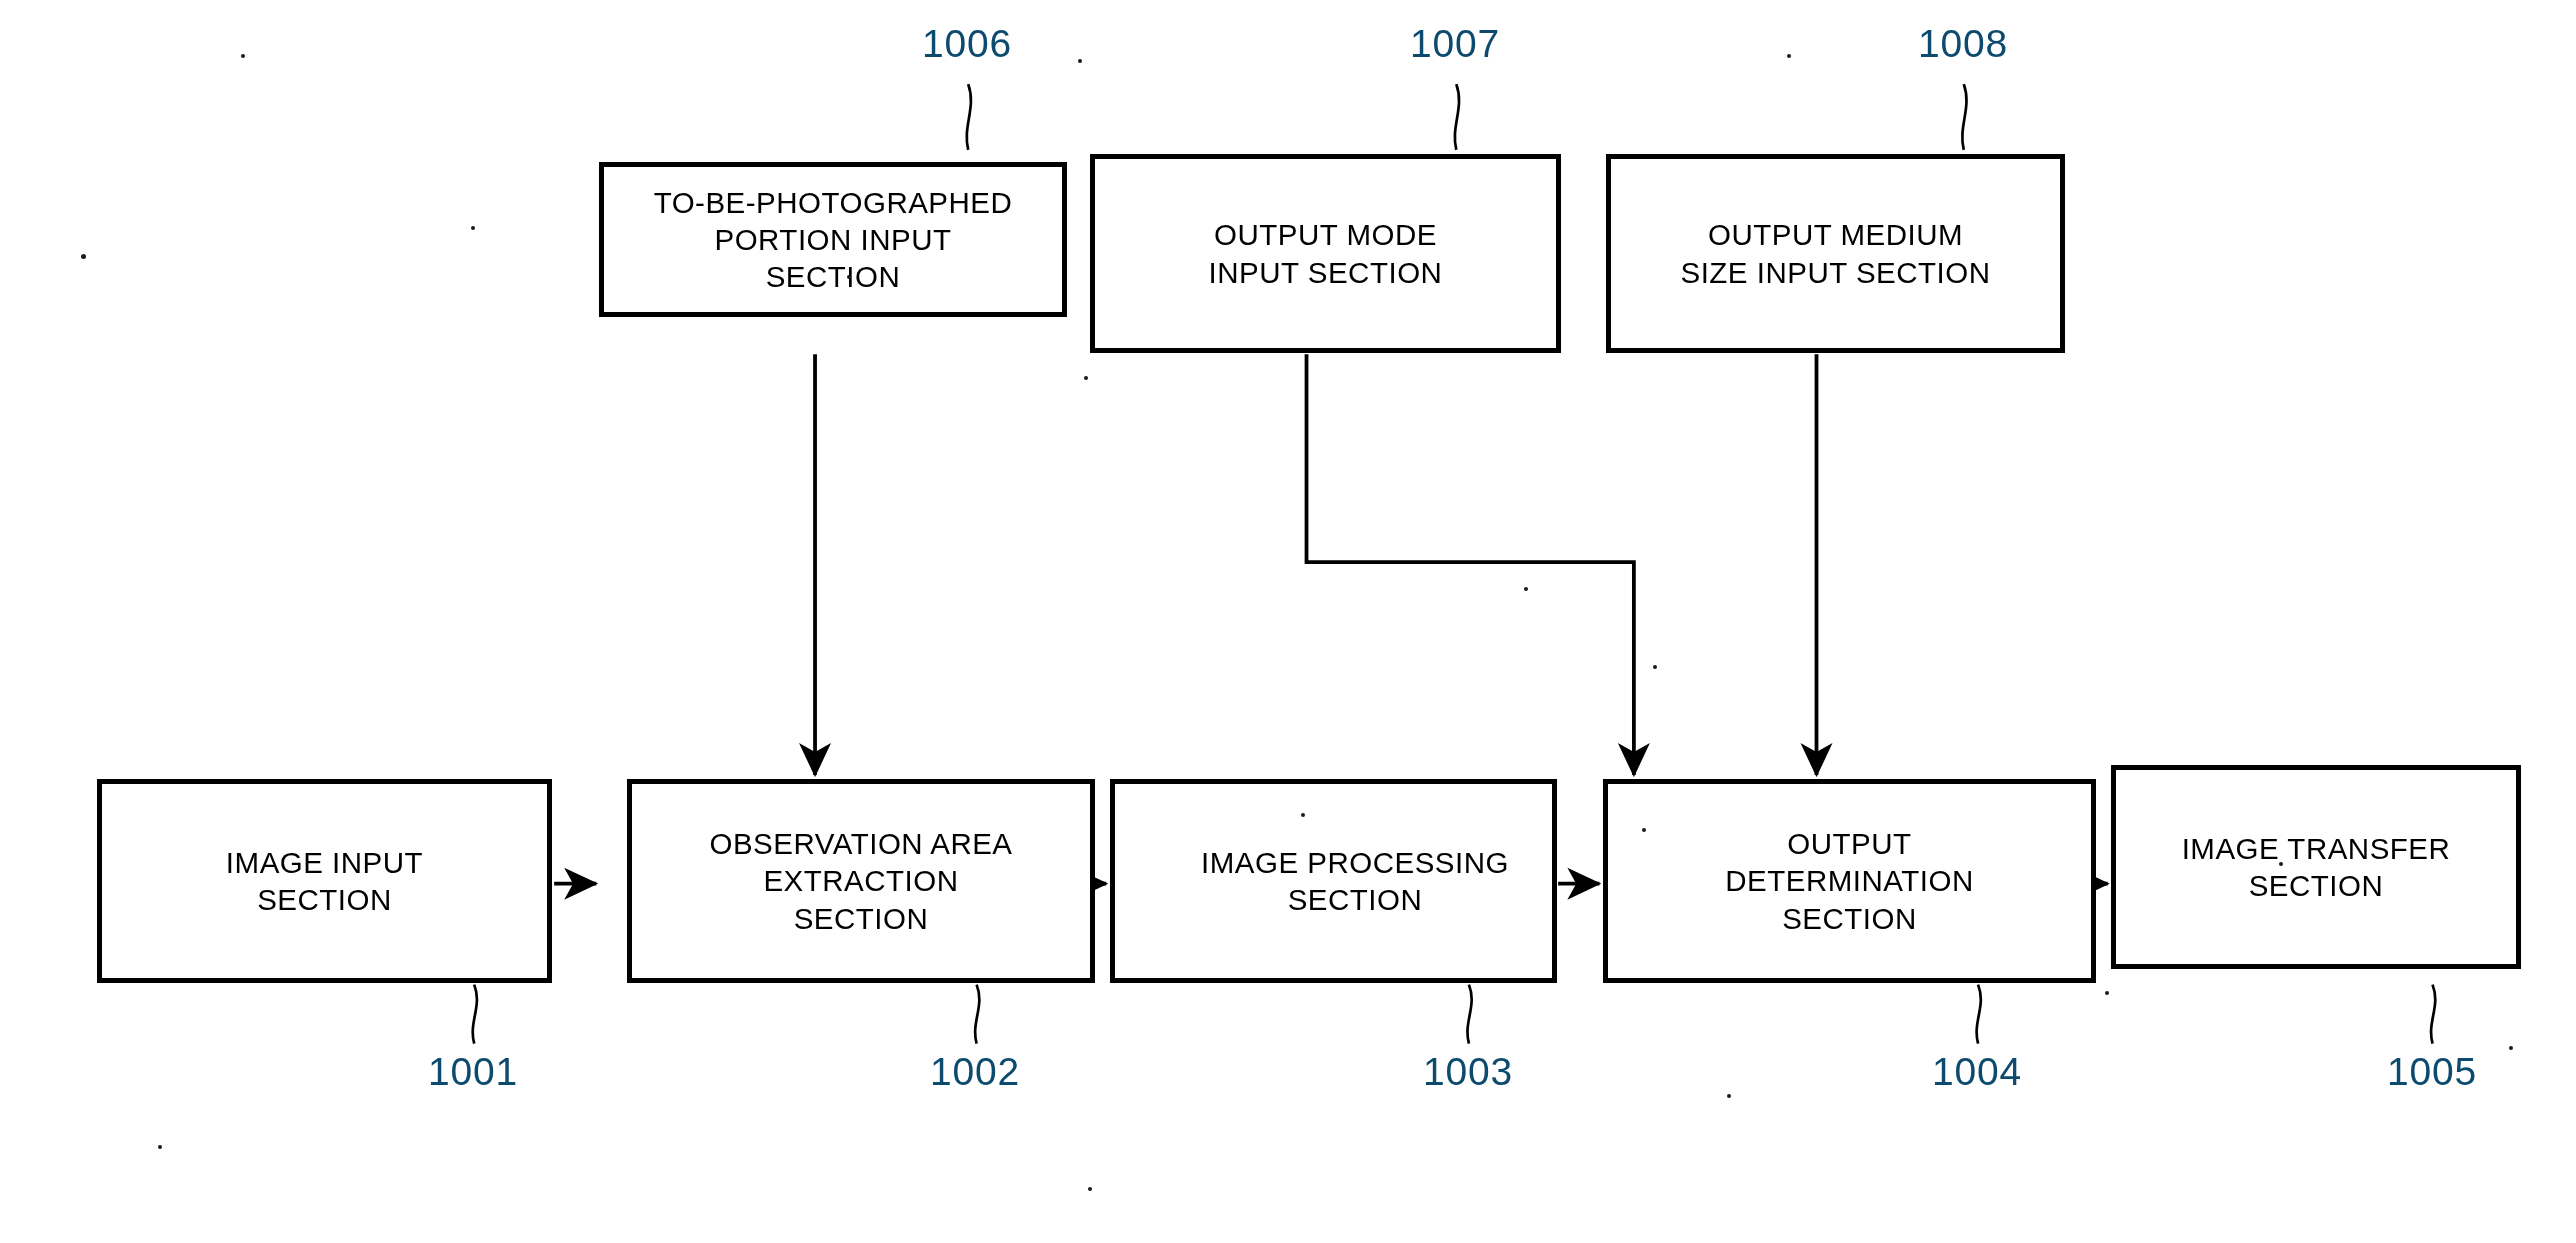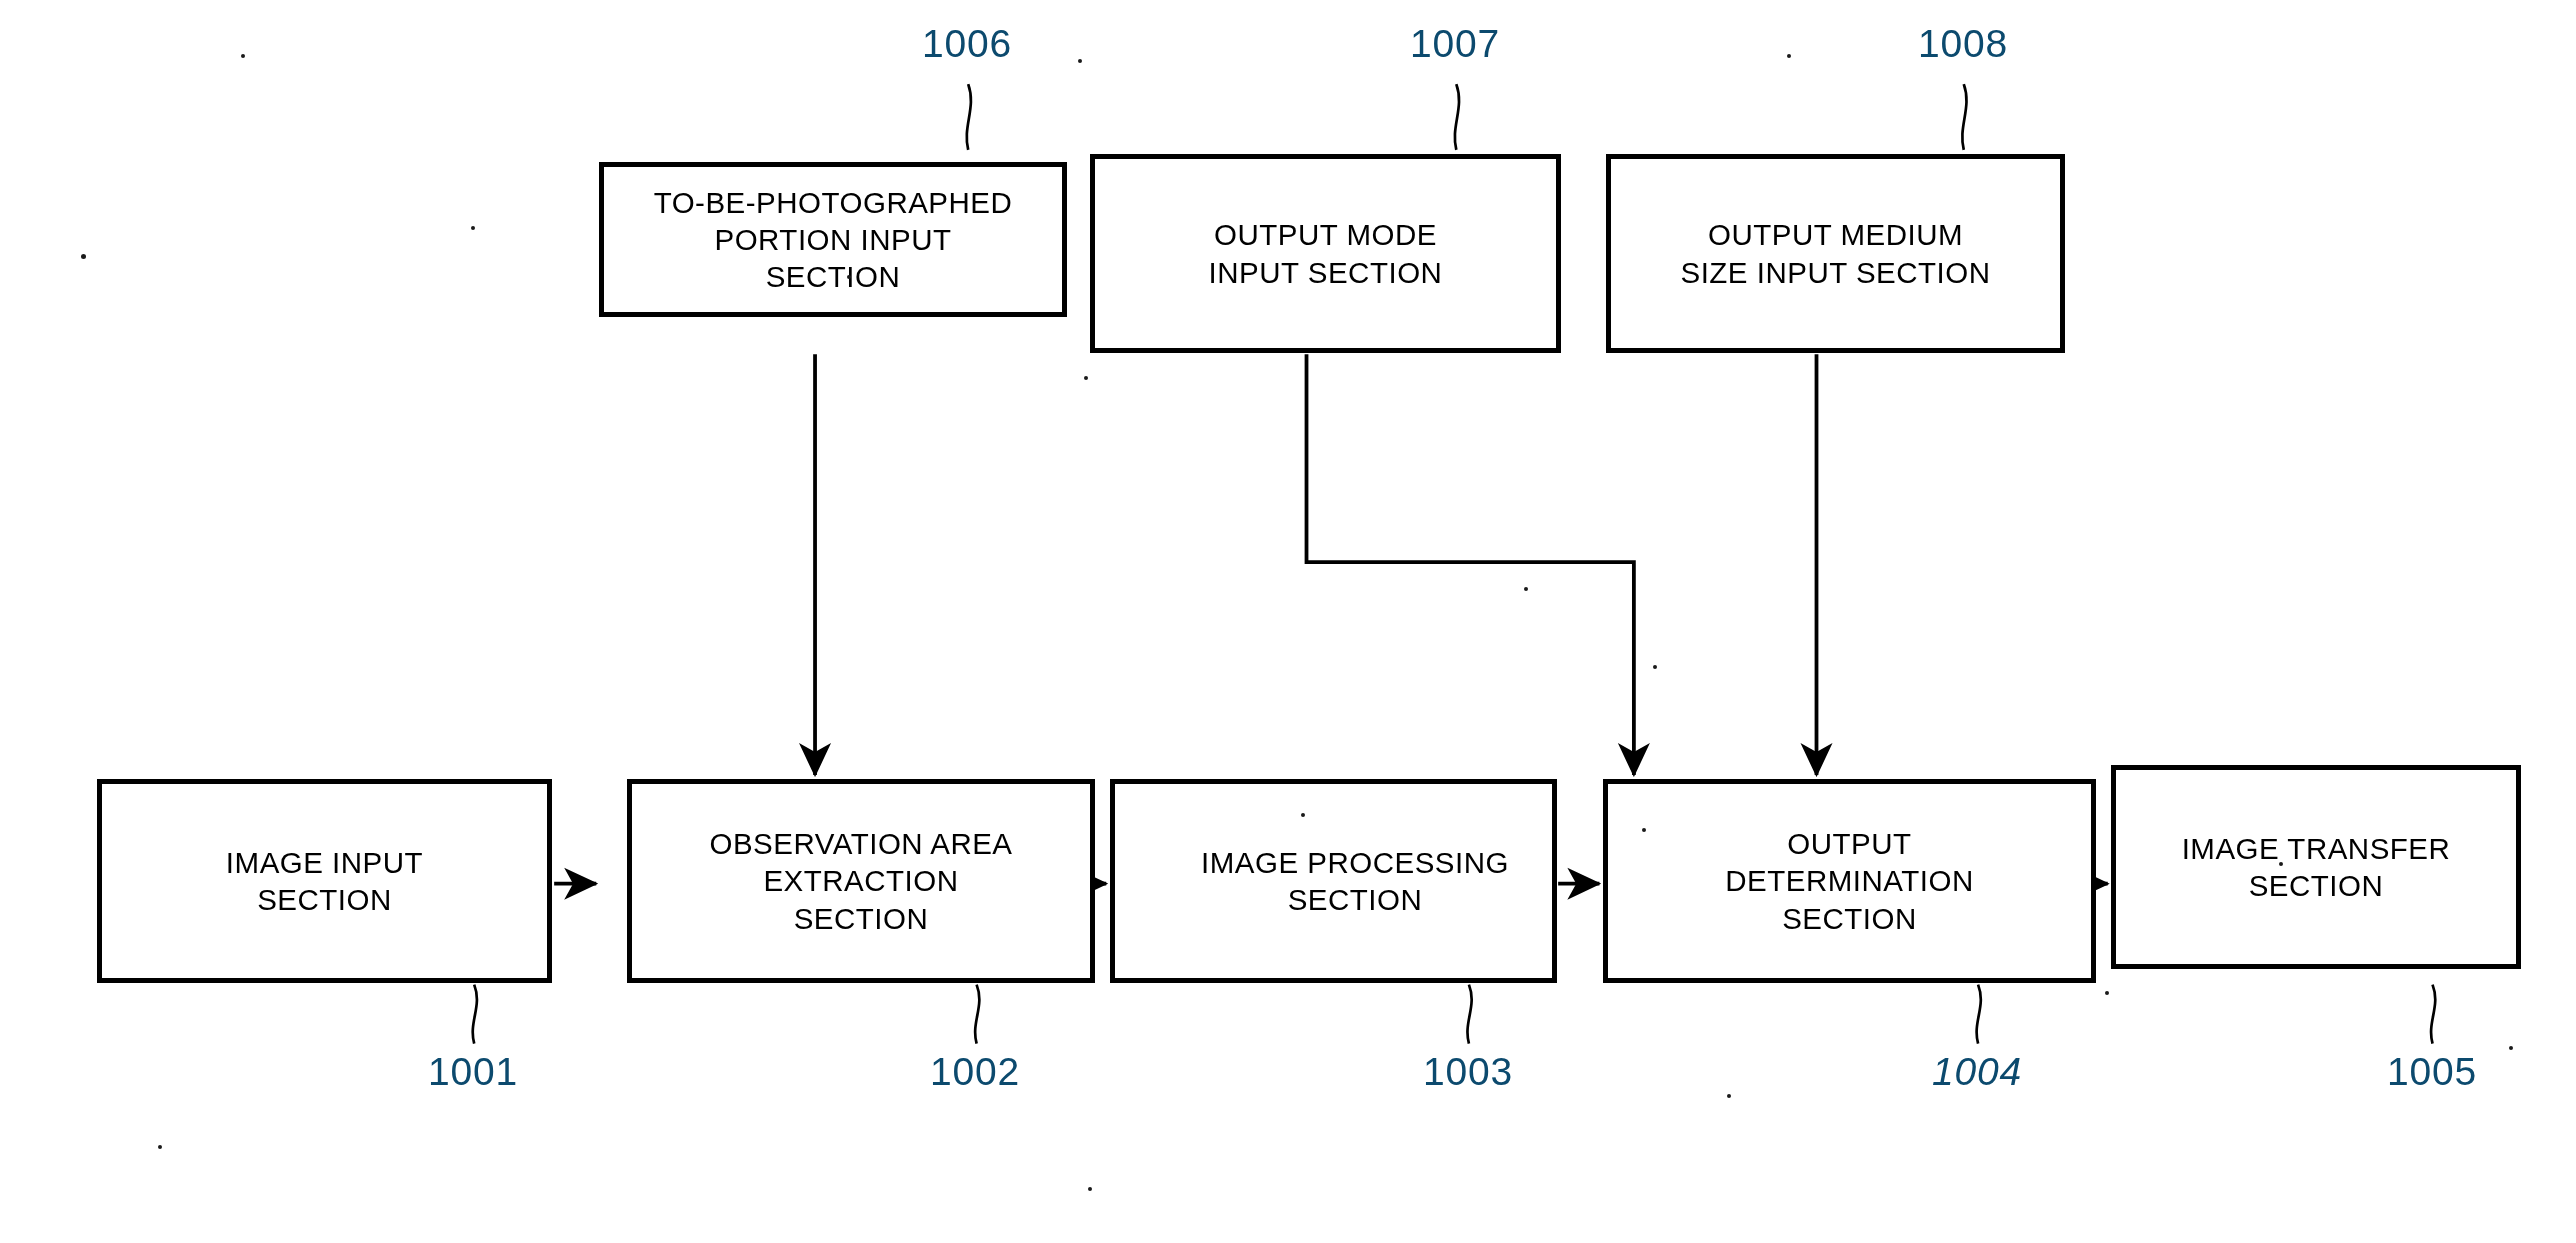--- a/index.html
+++ b/index.html
@@ -141,21 +141,21 @@
 SECTION</span>
   </div>
 
   <div class="ref-number" style="left:922px; top:22px;">1006</div>
   <div class="ref-number" style="left:1410px; top:22px;">1007</div>
   <div class="ref-number" style="left:1918px; top:22px;">1008</div>
 
   <div class="ref-number" style="left:428px; top:1050px;">1001</div>
   <div class="ref-number" style="left:930px; top:1050px;">1002</div>
   <div class="ref-number" style="left:1423px; top:1050px;">1003</div>
-  <div class="ref-number" style="left:1932px; top:1050px;font-style:italic;">1004</div>
+  <div class="ref-number" style="left:1932px; top:1050px;">1004</div>
   <div class="ref-number" style="left:2387px; top:1050px;">1005</div>
 
   <div class="speck" style="left:241px; top:54px; width:4.2px; height:4.2px;"></div>
   <div class="speck" style="left:471px; top:226px; width:4.2px; height:4.2px;"></div>
   <div class="speck" style="left:81px; top:254px; width:5px; height:5px;"></div>
   <div class="speck" style="left:1078px; top:59px; width:4.2px; height:4.2px;"></div>
   <div class="speck" style="left:1787px; top:54px; width:4.2px; height:4.2px;"></div>
   <div class="speck" style="left:847px; top:275px; width:4.2px; height:4.2px;"></div>
   <div class="speck" style="left:1524px; top:587px; width:4.2px; height:4.2px;"></div>
   <div class="speck" style="left:1653px; top:665px; width:4.2px; height:4.2px;"></div>

